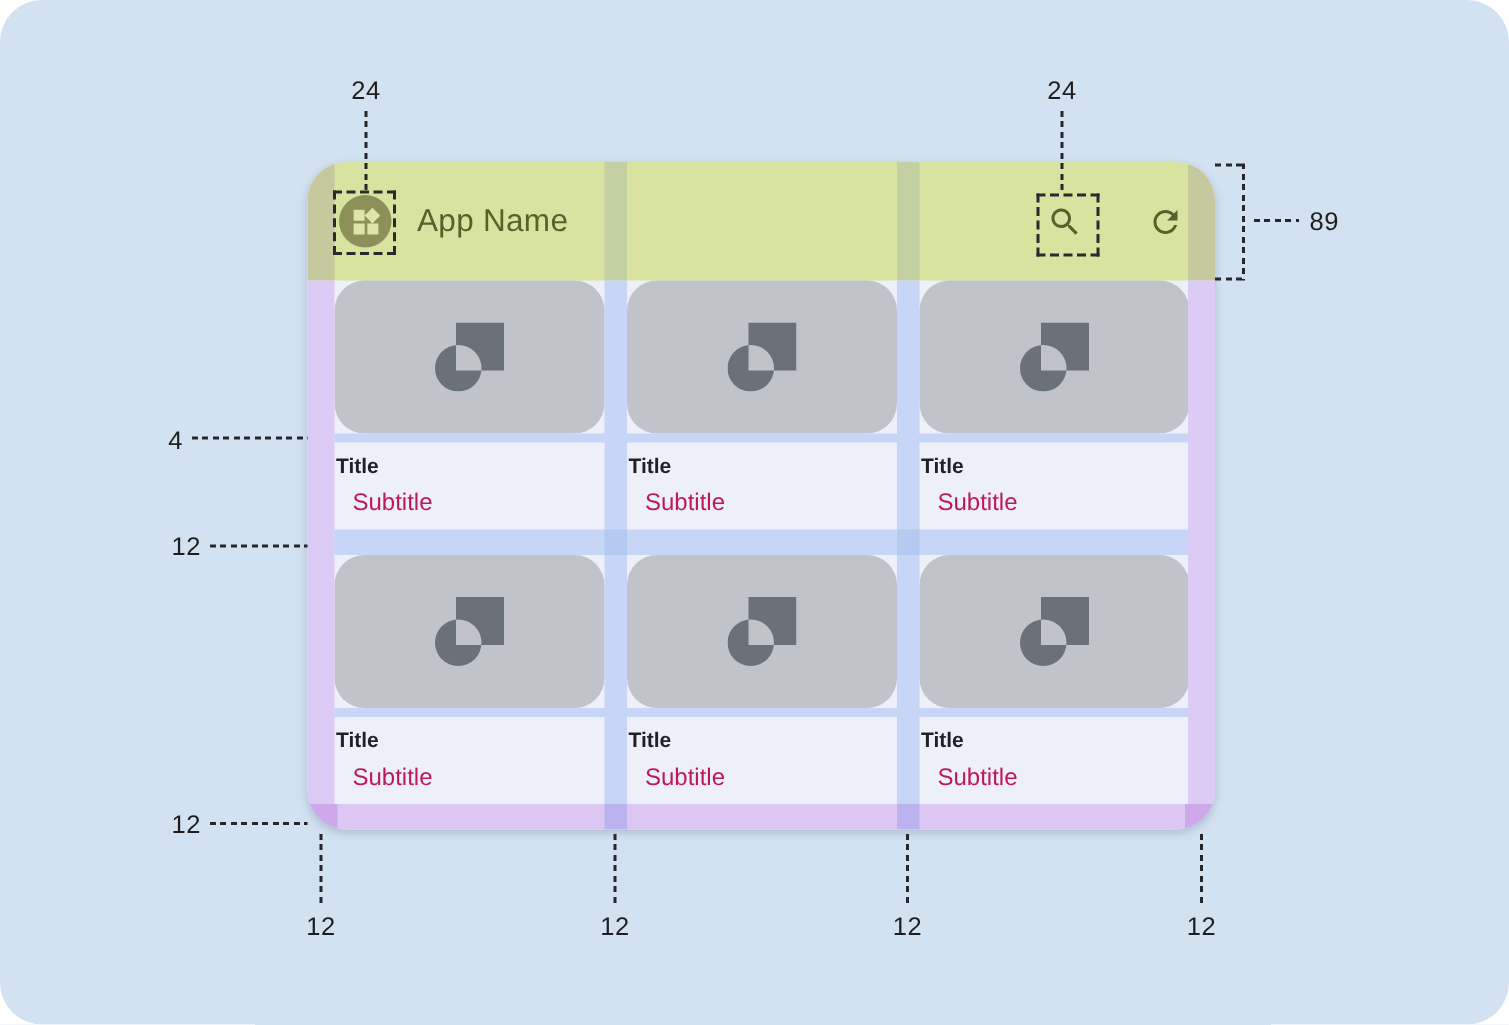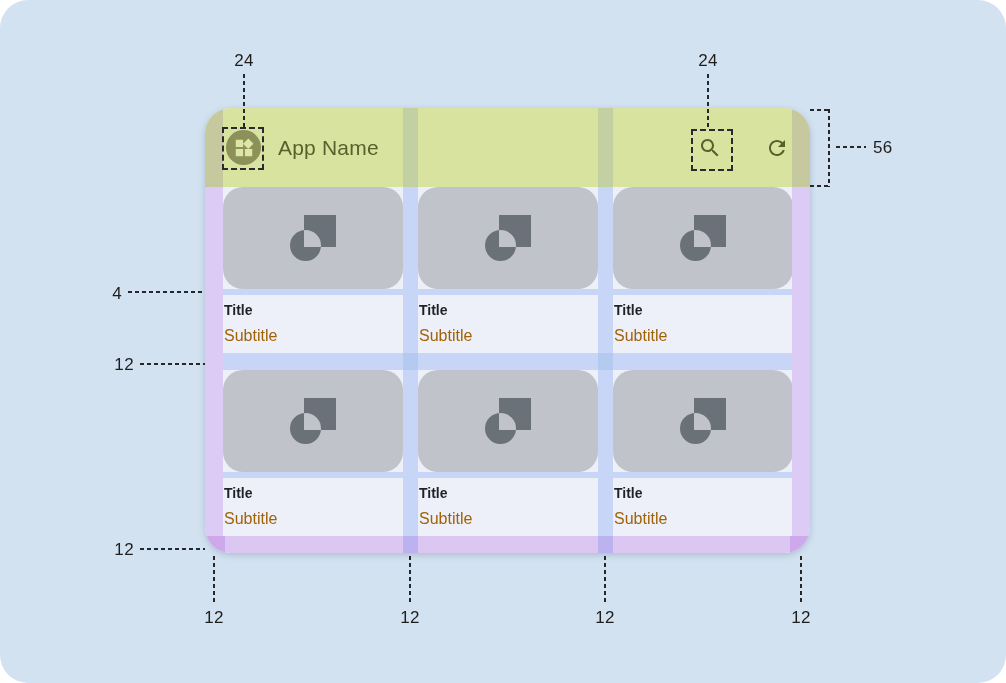--- a/index.html
+++ b/index.html
@@ -15,21 +15,21 @@
           display:flex;align-items:center;justify-content:center;}
   .icon-btn{position:absolute;top:28px;width:24px;height:24px;background:none;border:none;padding:0;cursor:pointer;}
   .icon-btn.search{left:493px;}
   .icon-btn.refresh{left:560px;}
 
   
   .card-img{position:absolute;width:180px;height:102px;background:#C0C4CA;border-radius:20px;
             display:flex;align-items:center;justify-content:center;}
   .card-text{position:absolute;width:180px;height:58px;}
   .card-title{margin:3px 0 0 1px;font-size:14px;font-weight:700;color:#1F2126;line-height:25px;}
-  .card-sub{margin:3px 0 0 1px;font-size:16px;font-weight:400;color:#a16207;line-height:20px;}
+  .card-sub{margin:3px 0 0 12px;font-size:16px;font-weight:400;color:#be185d;line-height:20px;}
   .col0{left:18px;} .col1{left:213px;} .col2{left:408px;}
   .imgrow0{top:79px;} .imgrow1{top:262px;}
   .textrow0{top:187px;} .textrow1{top:370px;}
 
   
   .ov{position:absolute;}
   .margin-content{width:18px;top:79px;height:366px;background:#DCCBF5;}
   .margin-appbar{width:18px;top:0;height:79px;background:#C6C89E;}
   .m-left{left:0;} .m-right{left:587px;}
   .gutter-content{width:15px;top:79px;height:349px;background:#C7D6F6;}
@@ -158,21 +158,21 @@
   <div class="ann ta-c" style="left:228px;top:51px;width:32px;">24</div>
   <div class="vdash" style="left:243px;top:74px;height:55px;"></div>
 
   <div class="ann ta-c" style="left:692px;top:51px;width:32px;">24</div>
   <div class="vdash" style="left:707px;top:74px;height:55px;"></div>
 
   <div class="hdash" style="left:810px;top:109px;width:20px;"></div>
   <div class="vdash" style="left:828px;top:109px;height:78px;"></div>
   <div class="hdash" style="left:810px;top:185px;width:20px;"></div>
   <div class="hdash" style="left:836px;top:146px;width:30px;"></div>
-  <div class="ann" style="left:873px;top:138px;">56</div>
+  <div class="ann" style="left:873px;top:138px;">89</div>
 
   <div class="ann ta-r" style="left:90px;top:284px;width:32px;">4</div>
   <div class="hdash" style="left:128px;top:291px;width:77px;"></div>
 
   <div class="ann ta-r" style="left:100px;top:355px;width:34px;">12</div>
   <div class="hdash" style="left:140px;top:363px;width:65px;"></div>
 
   <div class="ann ta-r" style="left:100px;top:540px;width:34px;">12</div>
   <div class="hdash" style="left:140px;top:548px;width:65px;"></div>
 

